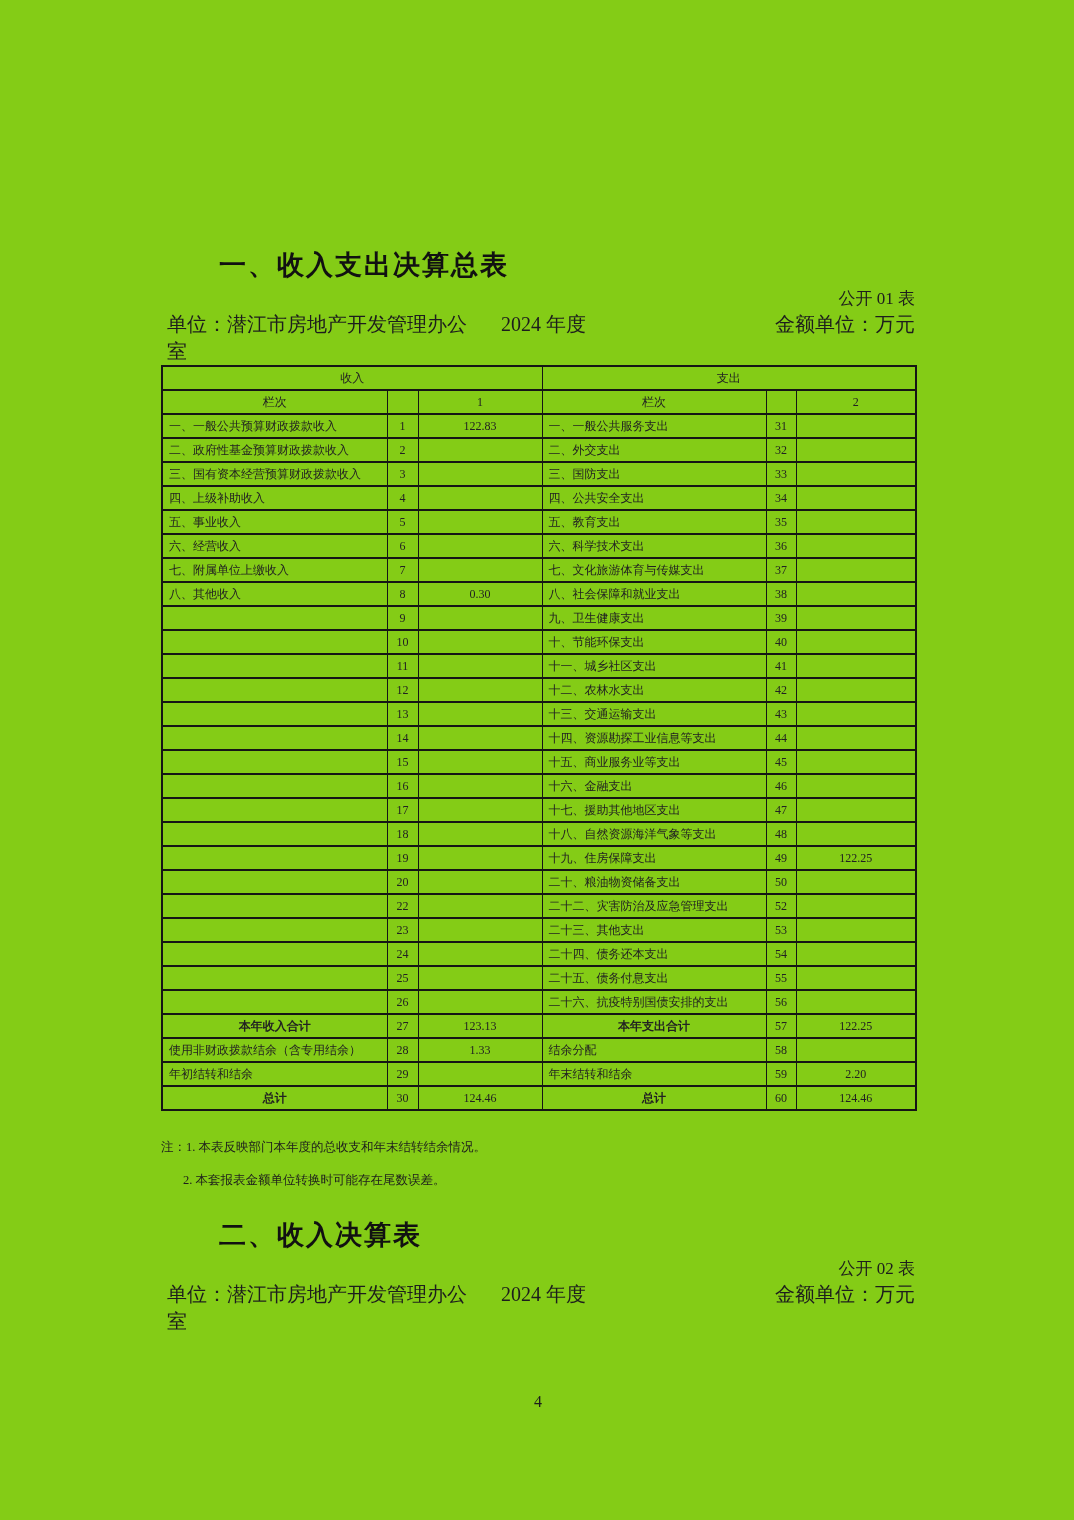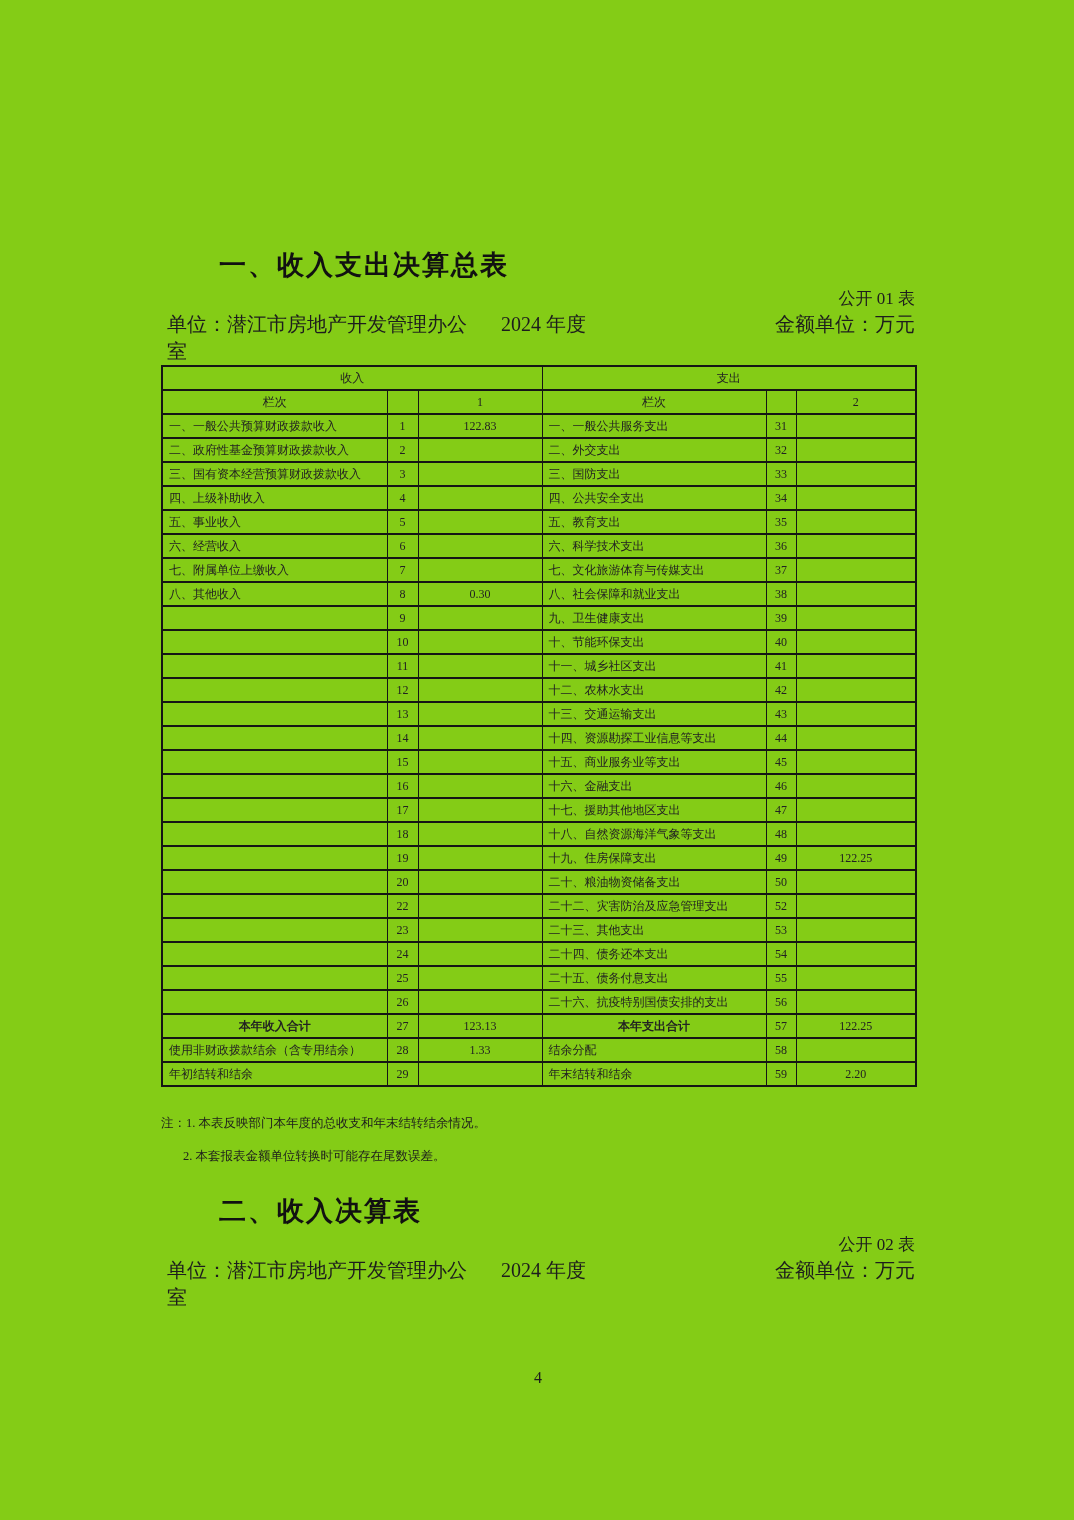--- a/index.html
+++ b/index.html
@@ -336,20 +336,28 @@
             <td class="amount"></td>
           </tr>
           <tr>
             <td class="item">年初结转和结余</td>
             <td class="rowno">29</td>
             <td class="amount"></td>
             <td class="item">年末结转和结余</td>
             <td class="rowno">59</td>
             <td class="amount">2.20</td>
           </tr>
+          <tr>
+            <td class="item boldc">总计</td>
+            <td class="rowno">30</td>
+            <td class="amount">124.46</td>
+            <td class="item boldc">总计</td>
+            <td class="rowno">60</td>
+            <td class="amount">124.46</td>
+          </tr>
         </tbody>
     </table>
 
     <div class="notes">
       <div class="note-1">注：1. 本表反映部门本年度的总收支和年末结转结余情况。</div>
       <div class="note-2">2. 本套报表金额单位转换时可能存在尾数误差。</div>
     </div>
 
     <h1 class="sec-title sec2-title">二、收入决算表</h1>
 

